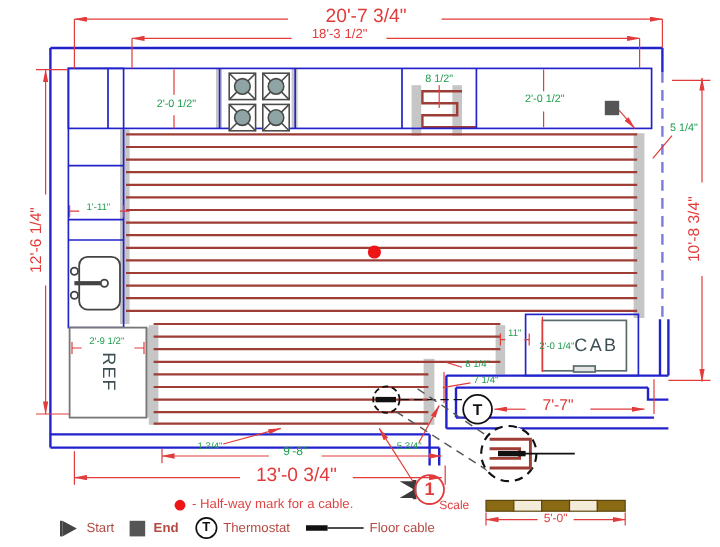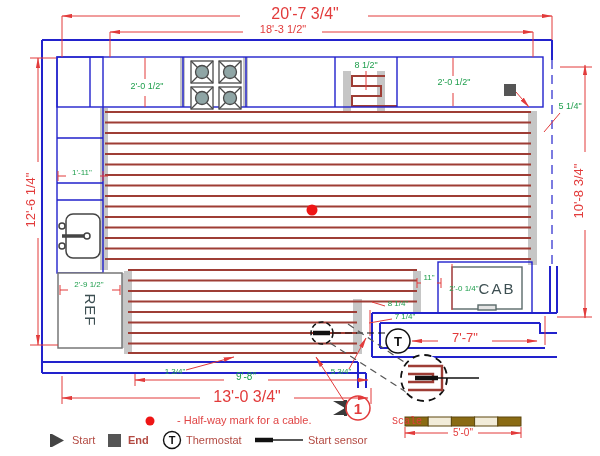--- a/index.html
+++ b/index.html
@@ -208,40 +208,40 @@
 </svg>
 
 <div class="txt red dim-lg cx" style="left:305px;top:6px;">20'-7 3/4"</div>
 <div class="txt red dim-sm cx" style="left:283px;top:24px;">18'-3 1/2"</div>
 <div class="txt red dim-md rot-ccw" style="left:30px;top:200px;">12'-6 1/4"</div>
 <div class="txt red dim-md rot-ccw" style="left:578px;top:191px;">10'-8 3/4"</div>
 <div class="txt red dim-lg cx" style="left:247px;top:389px;">13'-0 3/4"</div>
 <div class="txt green dim-xs cx" style="left:246px;top:372px;">9'-8"</div>
 <div class="txt red dim-md cx" style="left:465px;top:331px;">7'-7"</div>
 <div class="txt red dim-xs cx" style="left:463px;top:428px;">5'-0"</div>
-<div class="txt red dim-xs" style="left:392px;top:417px;font-family:Liberation Mono, monospace;">Scale</div>
+<div class="txt red dim-xs" style="left:366px;top:417px;">Scale</div>
 
 <div class="txt green g9 cx" style="left:147px;top:82px;">2'-0 1/2"</div>
 <div class="txt green g9 cx" style="left:366px;top:61px;">8 1/2"</div>
 <div class="txt green g9 cx" style="left:454px;top:78px;">2'-0 1/2"</div>
 <div class="txt green g9 cx" style="left:570px;top:102px;">5 1/4"</div>
 <div class="txt green g8 cx" style="left:82px;top:169px;">1'-11"</div>
 <div class="txt green g8 cx" style="left:89px;top:281px;">2'-9 1/2"</div>
 <div class="txt green g8 cx" style="left:464px;top:285px;">2'-0 1/4"</div>
 <div class="txt green g8 cx" style="left:429px;top:274px;">11"</div>
 <div class="txt green g8 cx" style="left:398px;top:300px;">8 1/4"</div>
 <div class="txt green g8 cx" style="left:405px;top:313px;">7 1/4"</div>
 <div class="txt green g8 cx" style="left:175px;top:368px;">1 3/4"</div>
 <div class="txt green g8 cx" style="left:341px;top:368px;">5 3/4"</div>
 
 <div class="txt fixture rot-cw" style="left:90px;top:310px;">REF</div>
 <div class="txt fixture ctr" style="left:497px;top:288px;letter-spacing:2px;text-align:right;">CAB</div>
 <div class="txt tstat ctr" style="left:398px;top:341px;">T</div>
 <div class="txt callout-num ctr" style="left:358px;top:408px;">1</div>
 
-<div class="txt halfway-red" style="left:177px;top:415px;">- Half-way mark for a cable.</div>
+<div class="txt halfway-red" style="left:160px;top:415px;">- Half-way mark for a cable.</div>
 <div class="txt legend-red" style="left:72px;top:435px;">Start</div>
 <div class="txt legend-red" style="left:128px;top:435px;font-weight:bold;">End</div>
 <div class="txt tstat-sm ctr" style="left:172px;top:440px;">T</div>
 <div class="txt legend-red" style="left:186px;top:435px;text-align:center;">Thermostat</div>
-<div class="txt legend-red" style="left:308px;top:435px;">Start sensor</div>
+<div class="txt legend-red" style="left:308px;top:435px;">Floor cable</div>
 
 </div>
 
 </body></html>

